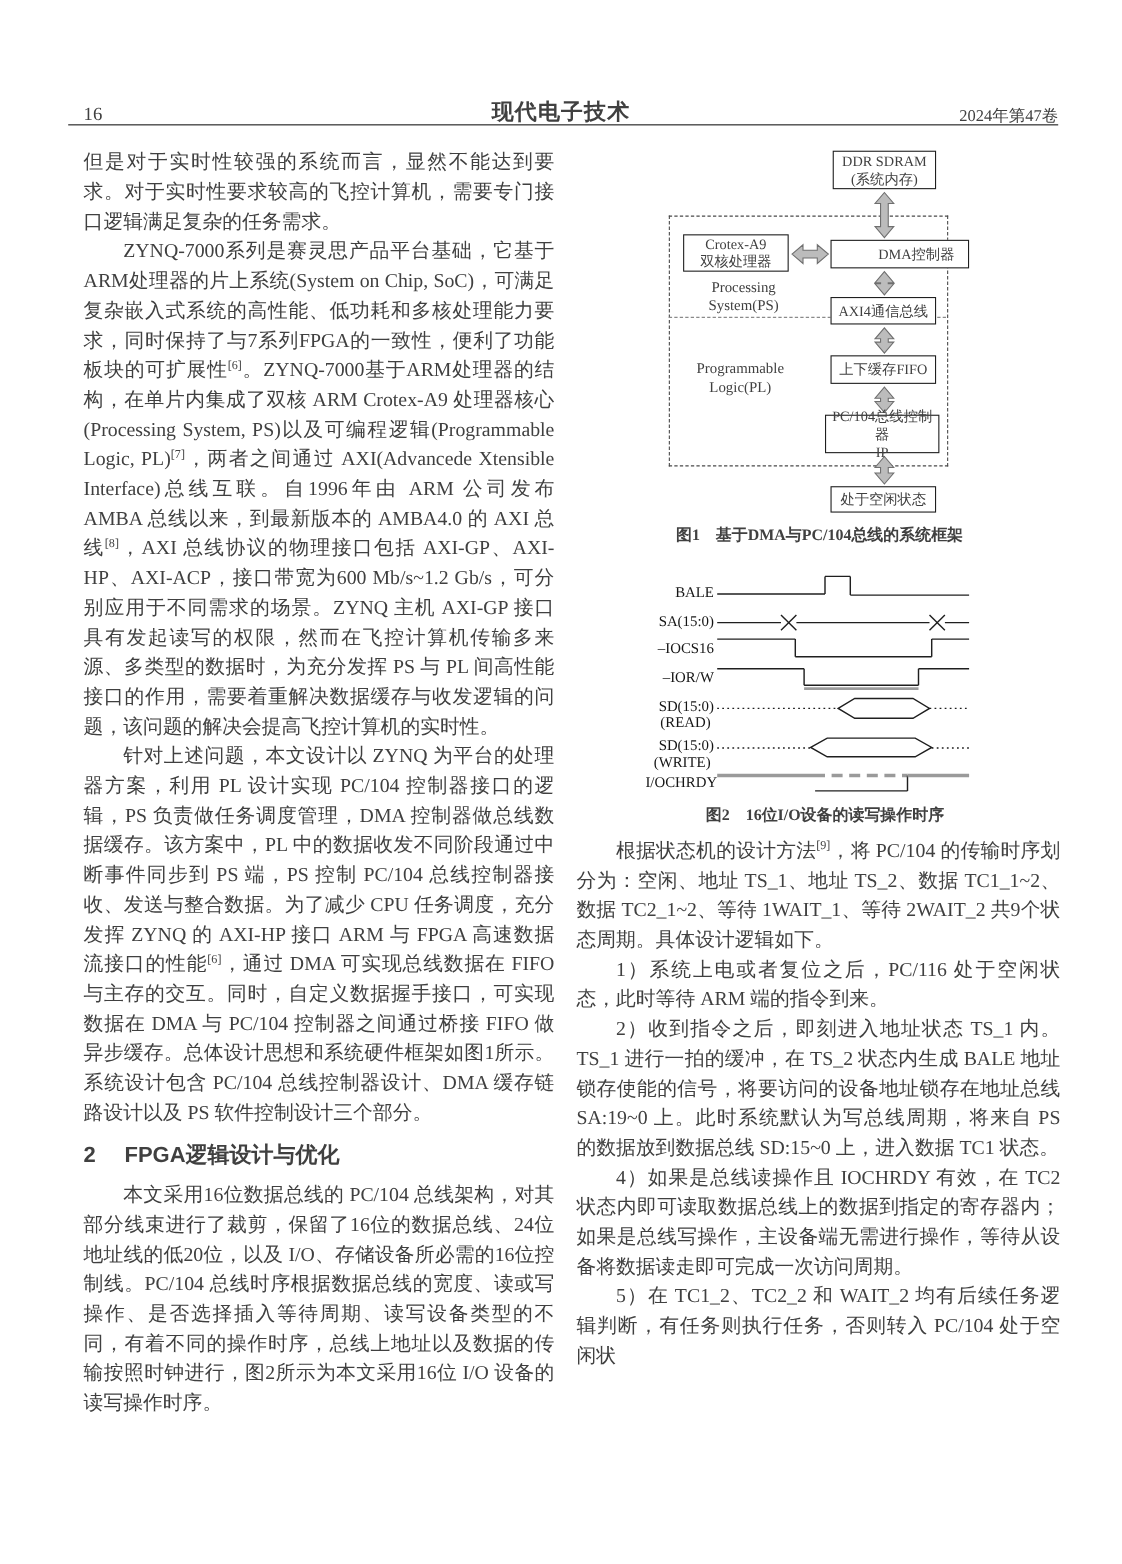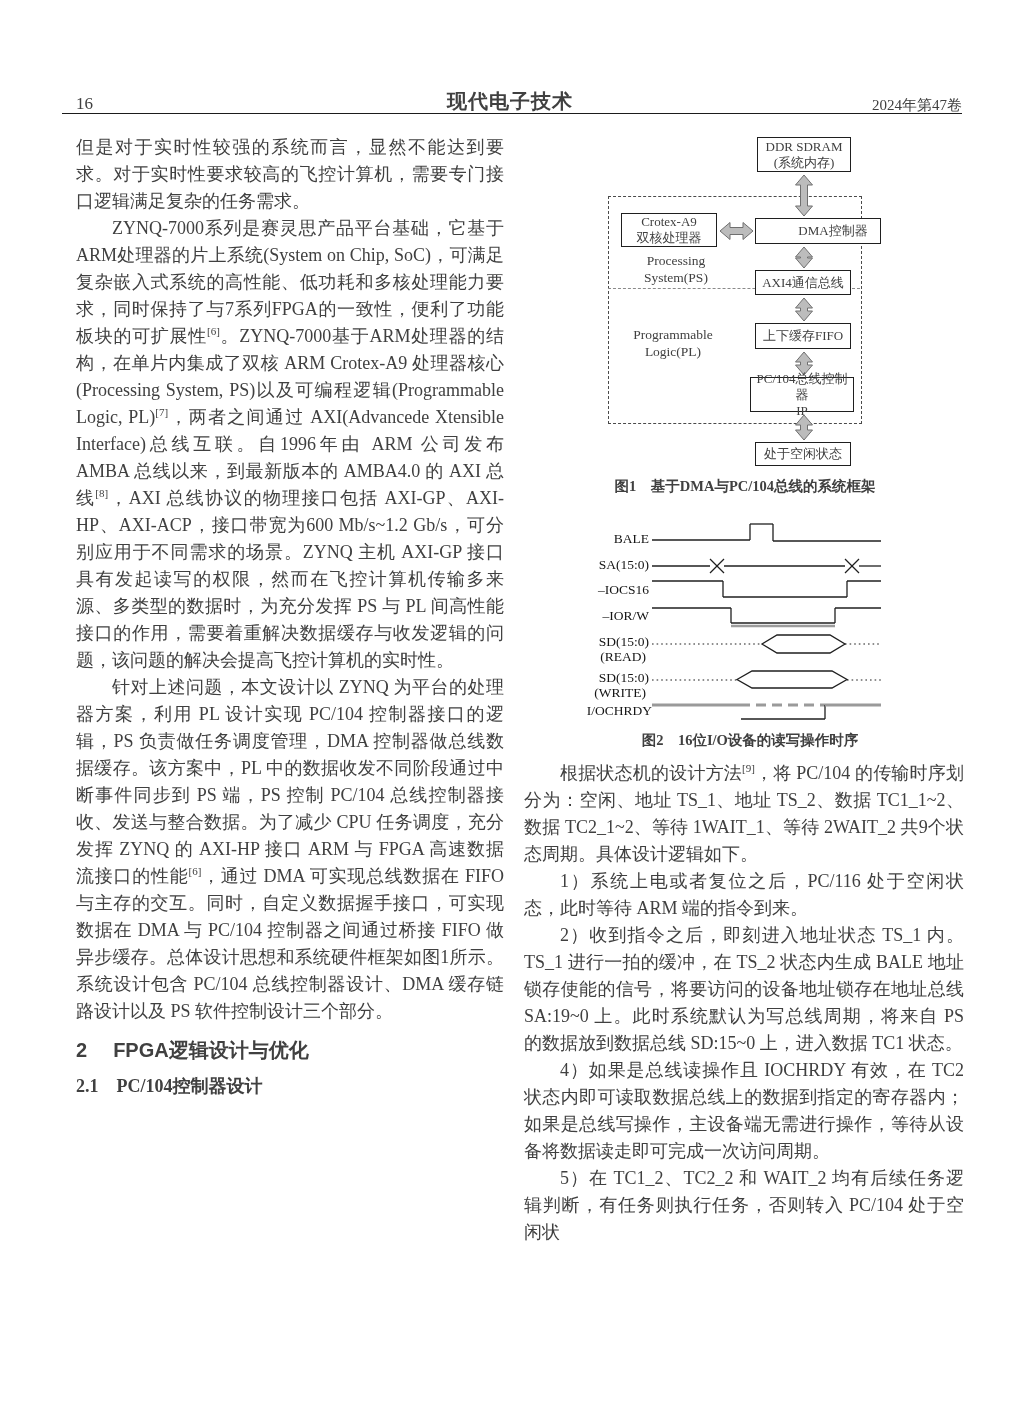--- a/index.html
+++ b/index.html
@@ -45,23 +45,23 @@
 
   <div class="col col-left">
     <div id="left-intro">
         <p class="para">但是对于实时性较强的系统而言，显然不能达到要求。对于实时性要求较高的飞控计算机，需要专门接口逻辑满足复杂的任务需求。</p>
         <p class="para indent">ZYNQ-7000系列是赛灵思产品平台基础，它基于ARM处理器的片上系统(System on Chip, SoC)，可满足复杂嵌入式系统的高性能、低功耗和多核处理能力要求，同时保持了与7系列FPGA的一致性，便利了功能板块的可扩展性<sup>[6]</sup>。ZYNQ-7000基于ARM处理器的结构，在单片内集成了双核 ARM Crotex-A9 处理器核心(Processing System, PS)以及可编程逻辑(Programmable Logic, PL)<sup>[7]</sup>，两者之间通过 AXI(Advancede Xtensible Interface)总线互联。自1996年由 ARM 公司发布 AMBA 总线以来，到最新版本的 AMBA4.0 的 AXI 总线<sup>[8]</sup>，AXI 总线协议的物理接口包括 AXI-GP、AXI-HP、AXI-ACP，接口带宽为600 Mb/s~1.2 Gb/s，可分别应用于不同需求的场景。ZYNQ 主机 AXI-GP 接口具有发起读写的权限，然而在飞控计算机传输多来源、多类型的数据时，为充分发挥 PS 与 PL 间高性能接口的作用，需要着重解决数据缓存与收发逻辑的问题，该问题的解决会提高飞控计算机的实时性。</p>
         <p class="para indent">针对上述问题，本文设计以 ZYNQ 为平台的处理器方案，利用 PL 设计实现 PC/104 控制器接口的逻辑，PS 负责做任务调度管理，DMA 控制器做总线数据缓存。该方案中，PL 中的数据收发不同阶段通过中断事件同步到 PS 端，PS 控制 PC/104 总线控制器接收、发送与整合数据。为了减少 CPU 任务调度，充分发挥 ZYNQ 的 AXI-HP 接口 ARM 与 FPGA 高速数据流接口的性能<sup>[6]</sup>，通过 DMA 可实现总线数据在 FIFO 与主存的交互。同时，自定义数据握手接口，可实现数据在 DMA 与 PC/104 控制器之间通过桥接 FIFO 做异步缓存。总体设计思想和系统硬件框架如图1所示。系统设计包含 PC/104 总线控制器设计、DMA 缓存链路设计以及 PS 软件控制设计三个部分。</p>
       </div>
     <p class="para sec-h2">
       <span class="num">2</span><span>FPGA逻辑设计与优化</span>
     </p>
-    <p class="para sec-h21">
-      <span class="num">2.1</span><span>PC/104控制器设计</span>
-    </p>
+    <div id="left-body">
+        <p class="para indent">本文采用16位数据总线的 PC/104 总线架构，对其部分线束进行了裁剪，保留了16位的数据总线、24位地址线的低20位，以及 I/O、存储设备所必需的16位控制线。PC/104 总线时序根据数据总线的宽度、读或写操作、是否选择插入等待周期、读写设备类型的不同，有着不同的操作时序，总线上地址以及数据的传输按照时钟进行，图2所示为本文采用16位 I/O 设备的读写操作时序。</p>
+      </div>
   </div>
 
   <div id="figure1">
       <div class="fig1-dashed" style="left: 608px; top: 196px; width: 252px; height: 226px;"></div>
       <div class="fig1-divider" style="left: 608px; top: 288px; width: 252px;"></div>
       <div class="fig1-label" style="left: 616px; top: 252px; width: 120px;">Processing<br>System(PS)</div>
       <div class="fig1-label" style="left: 613px; top: 326px; width: 120px;">Programmable<br>Logic(PL)</div>
       <div class="fig1-box" style="left: 757px; top: 137px; width: 92px; height: 33px;">DDR SDRAM<br>(系统内存)</div>
       <div class="fig1-box" style="left: 621px; top: 213px; width: 94px; height: 32px;">Crotex-A9<br>双核处理器</div>
       <div class="fig1-box" style="left: 755px; top: 218px; width: 94px; height: 24px; padding-left: 30px;">DMA控制器</div>

